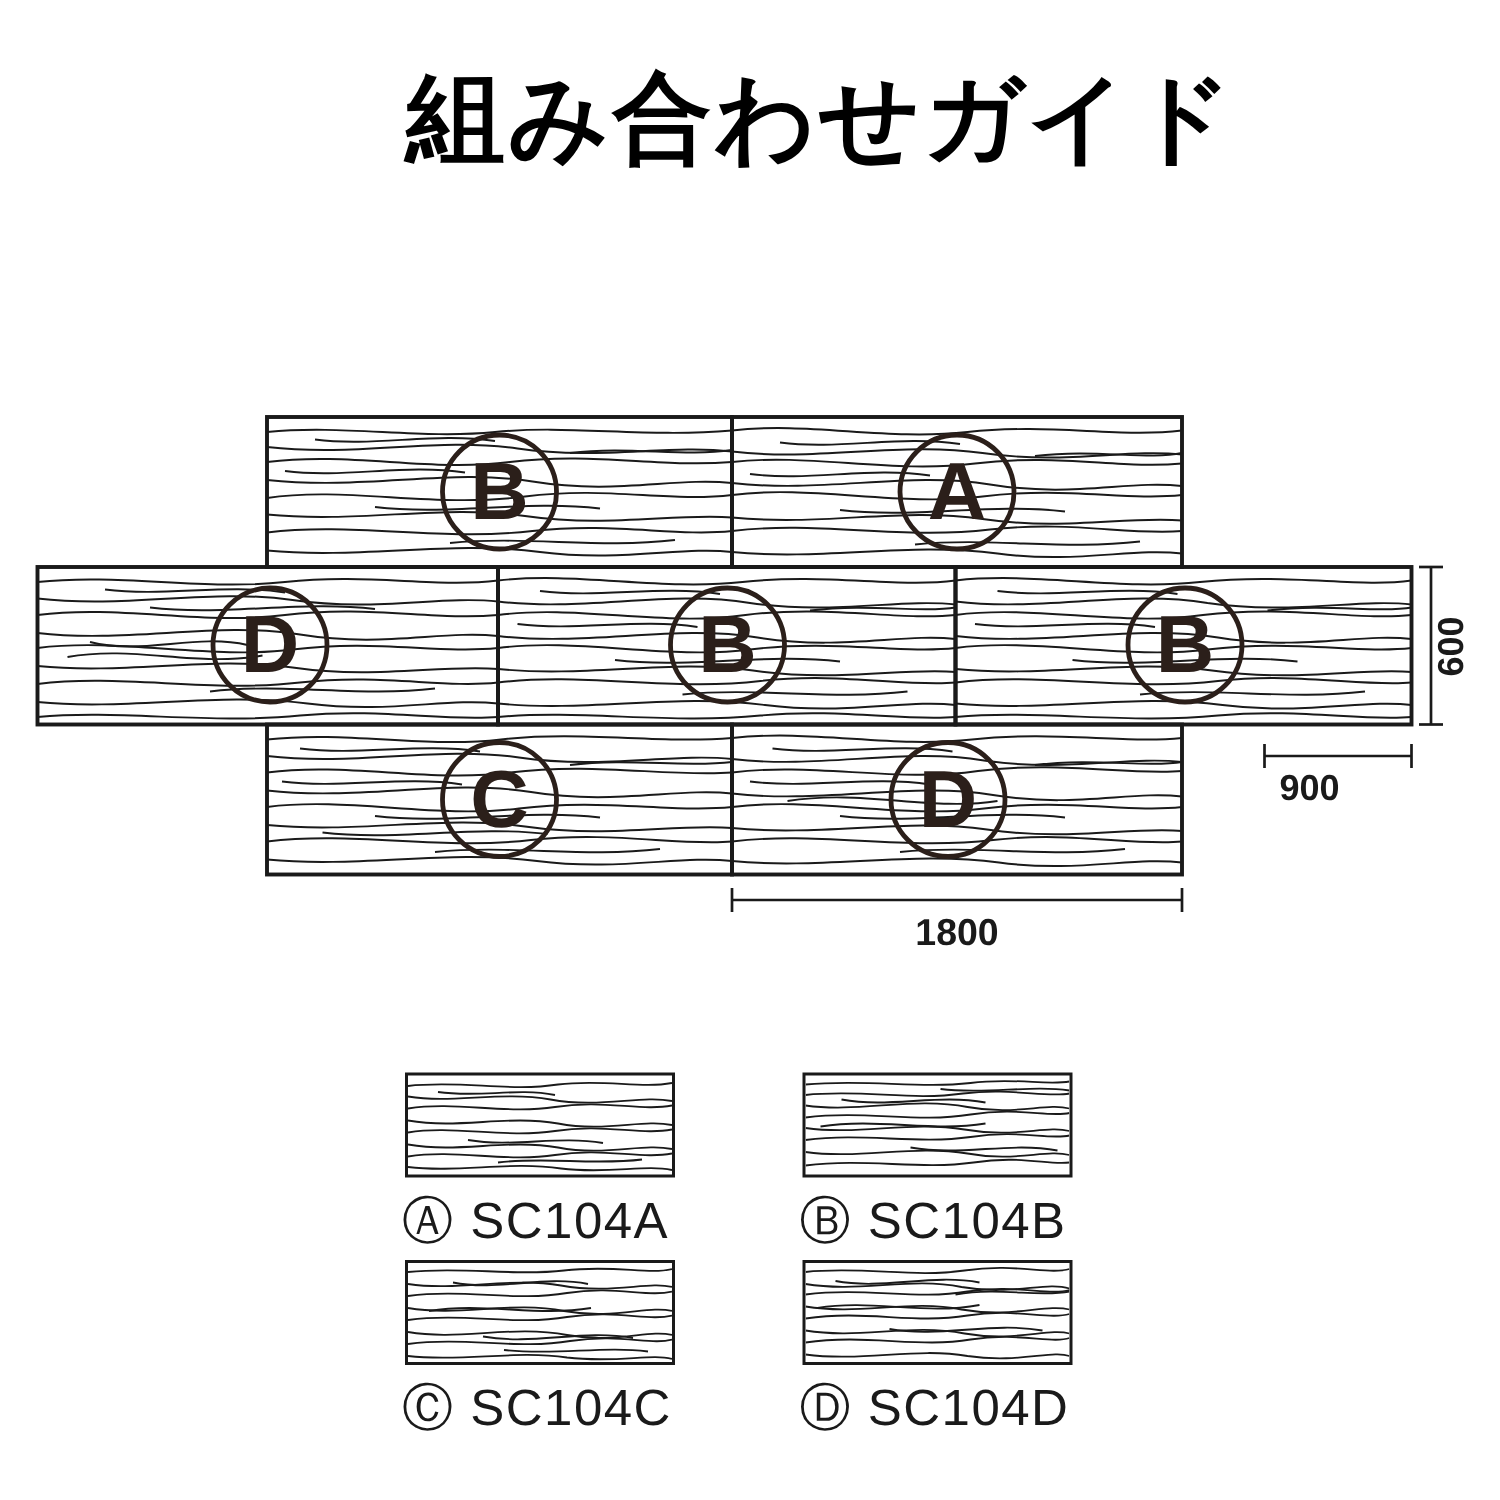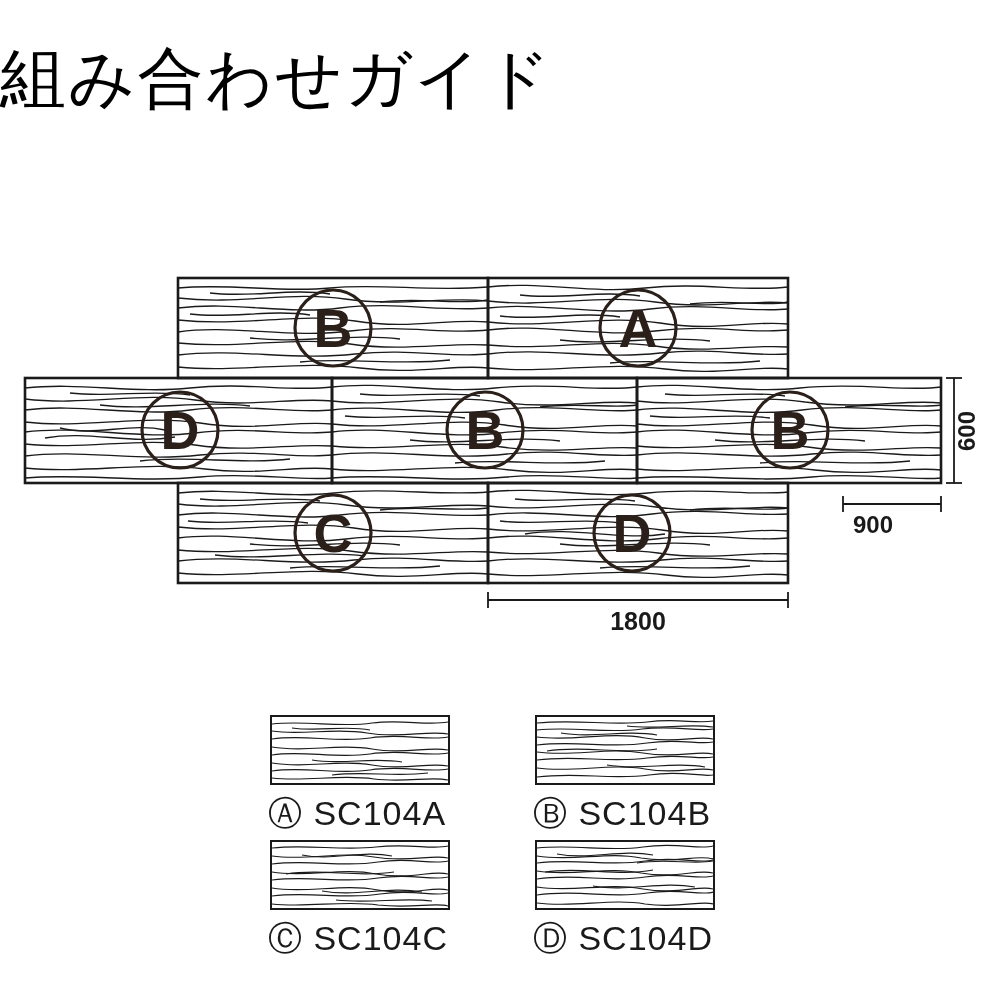--- a/index.html
+++ b/index.html
@@ -7,23 +7,23 @@
     width:1000px;height:1000px;
     background:#ffffff;
     font-family:"Liberation Sans","DejaVu Sans",sans-serif;
     color:#1a1a1a;
     overflow:hidden;
     position:relative;
   }
   #page-title{
     position:absolute;
     left:0;top:34px;width:824px;
-    text-align:left;
+    text-align:right;
     font-size:66px;
-    font-weight:normal;
+    font-weight:bold;
     letter-spacing:2px;
     color:#000000;
     font-family:"DejaVu Sans","Liberation Sans",sans-serif;
     white-space:nowrap;
   }
   #diagram{
     position:absolute;
     left:0;top:250px;
     width:1000px;height:400px;
   }

